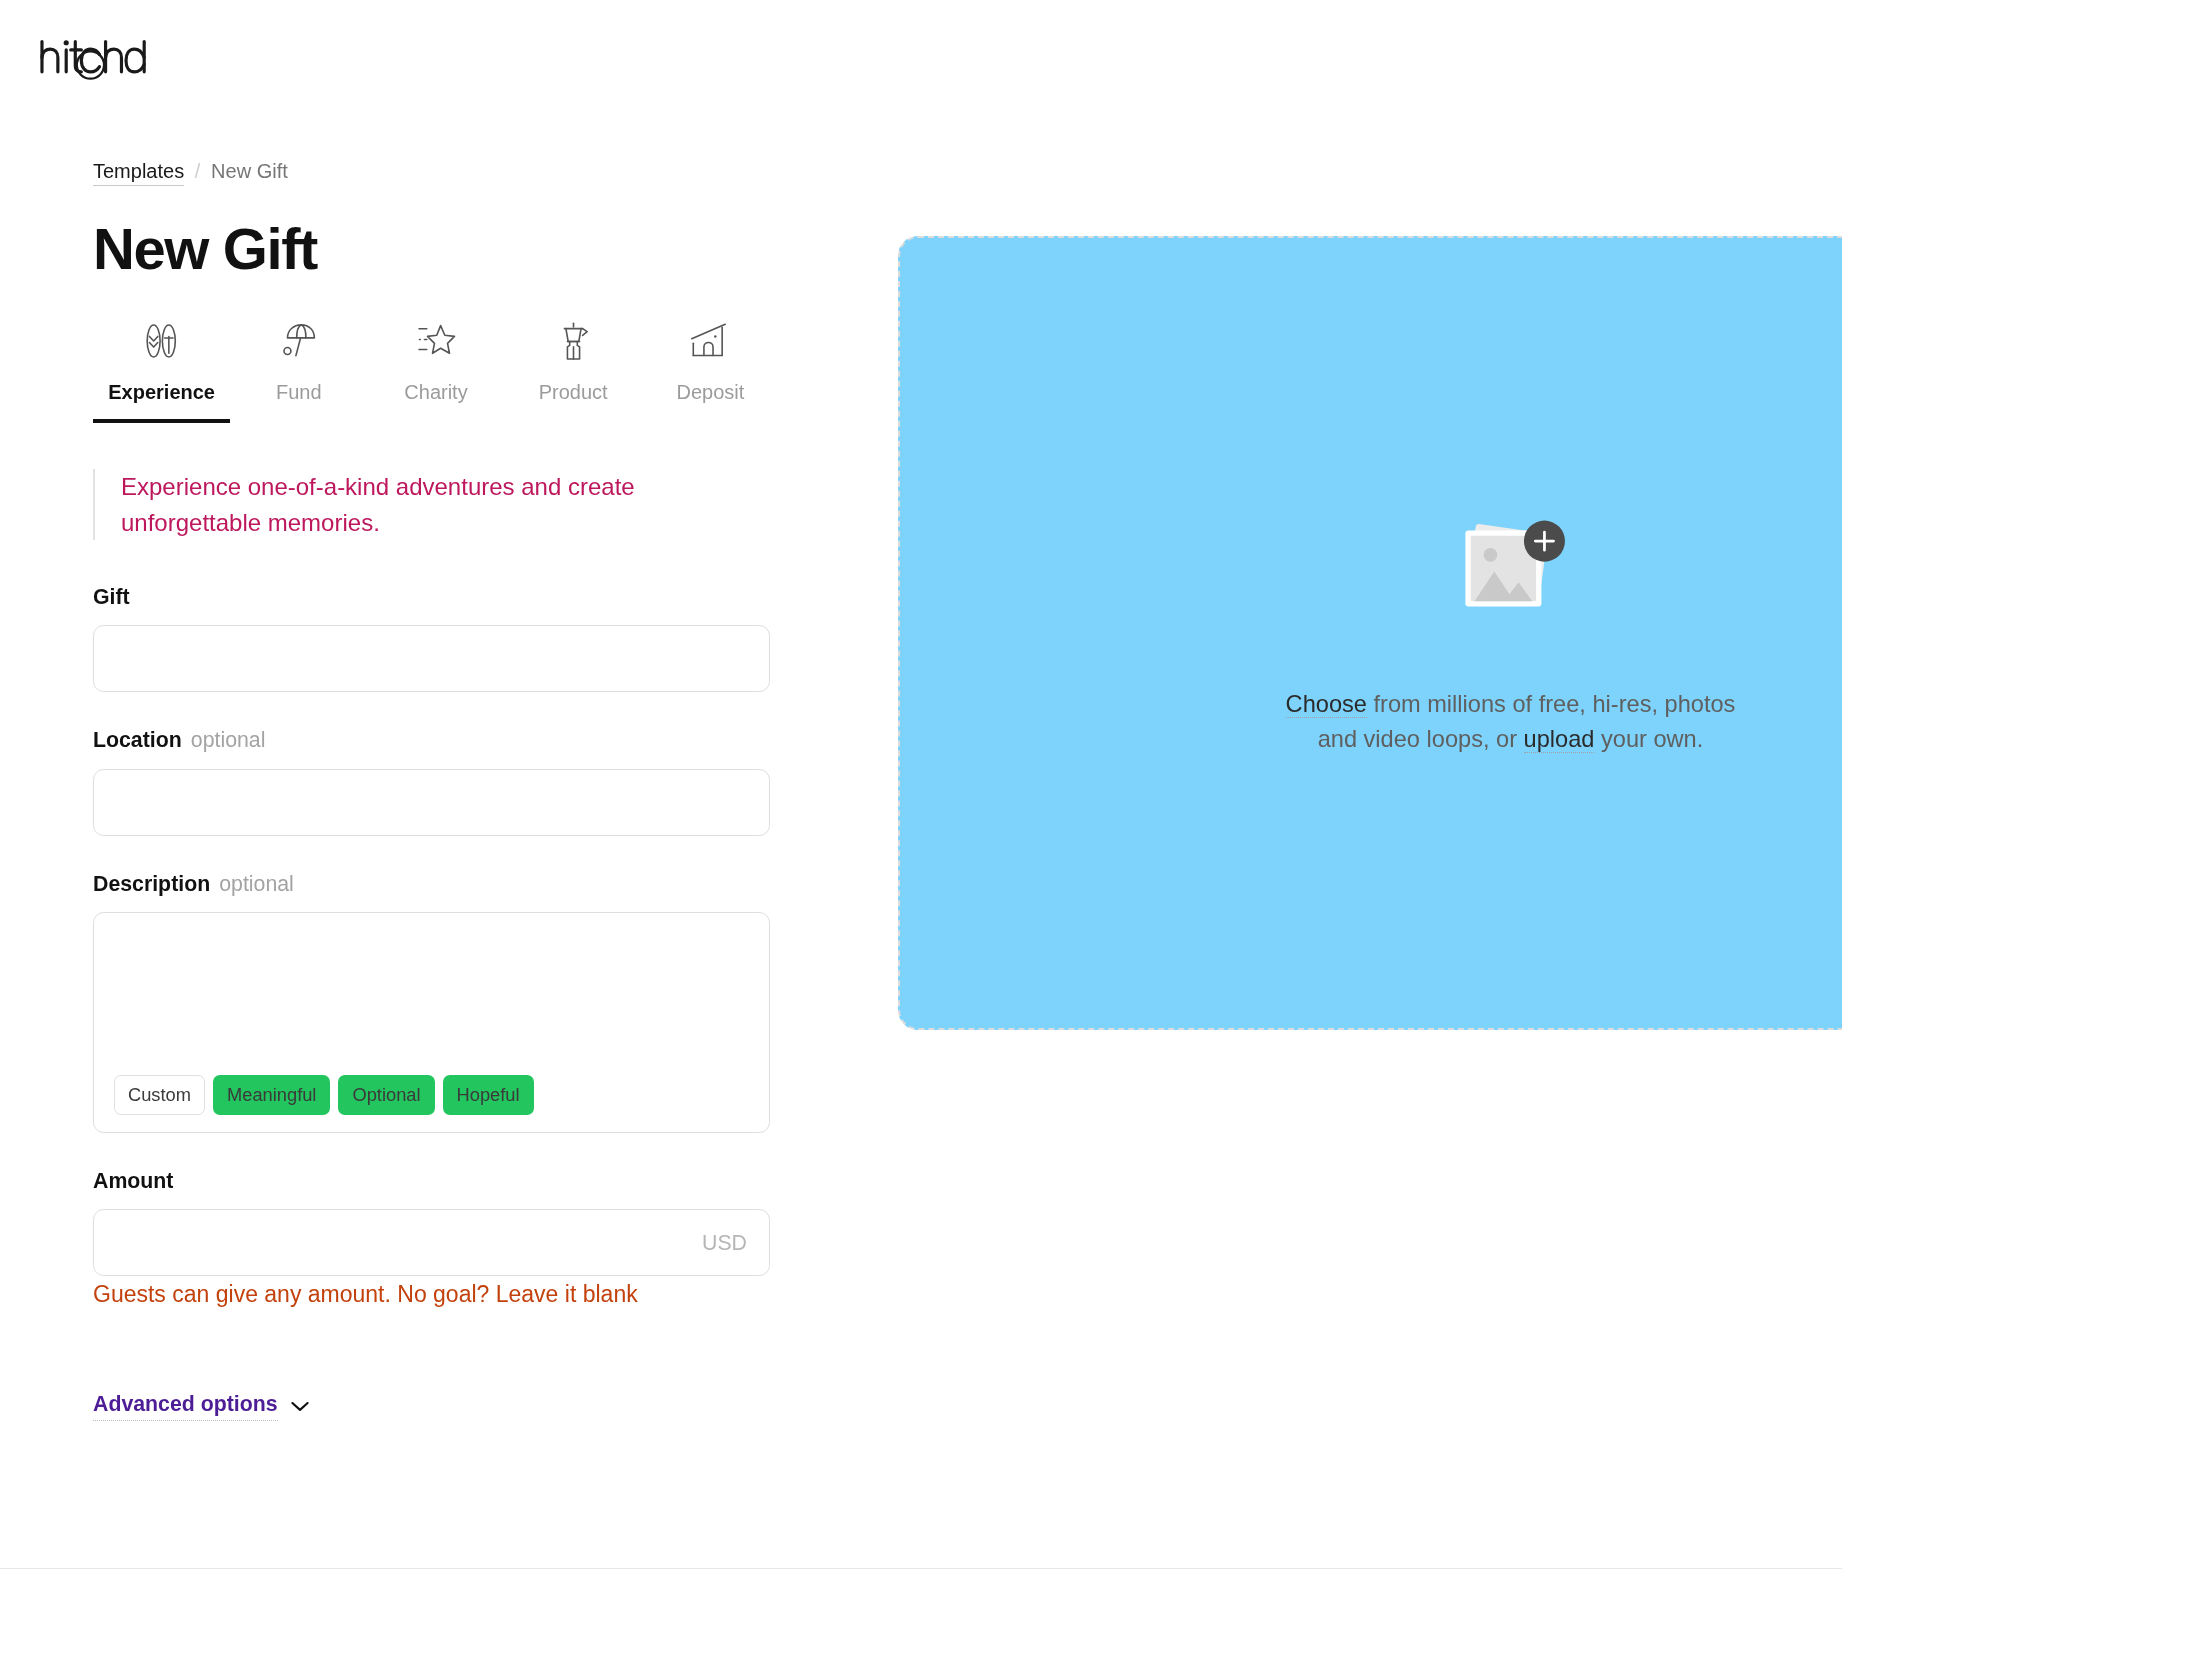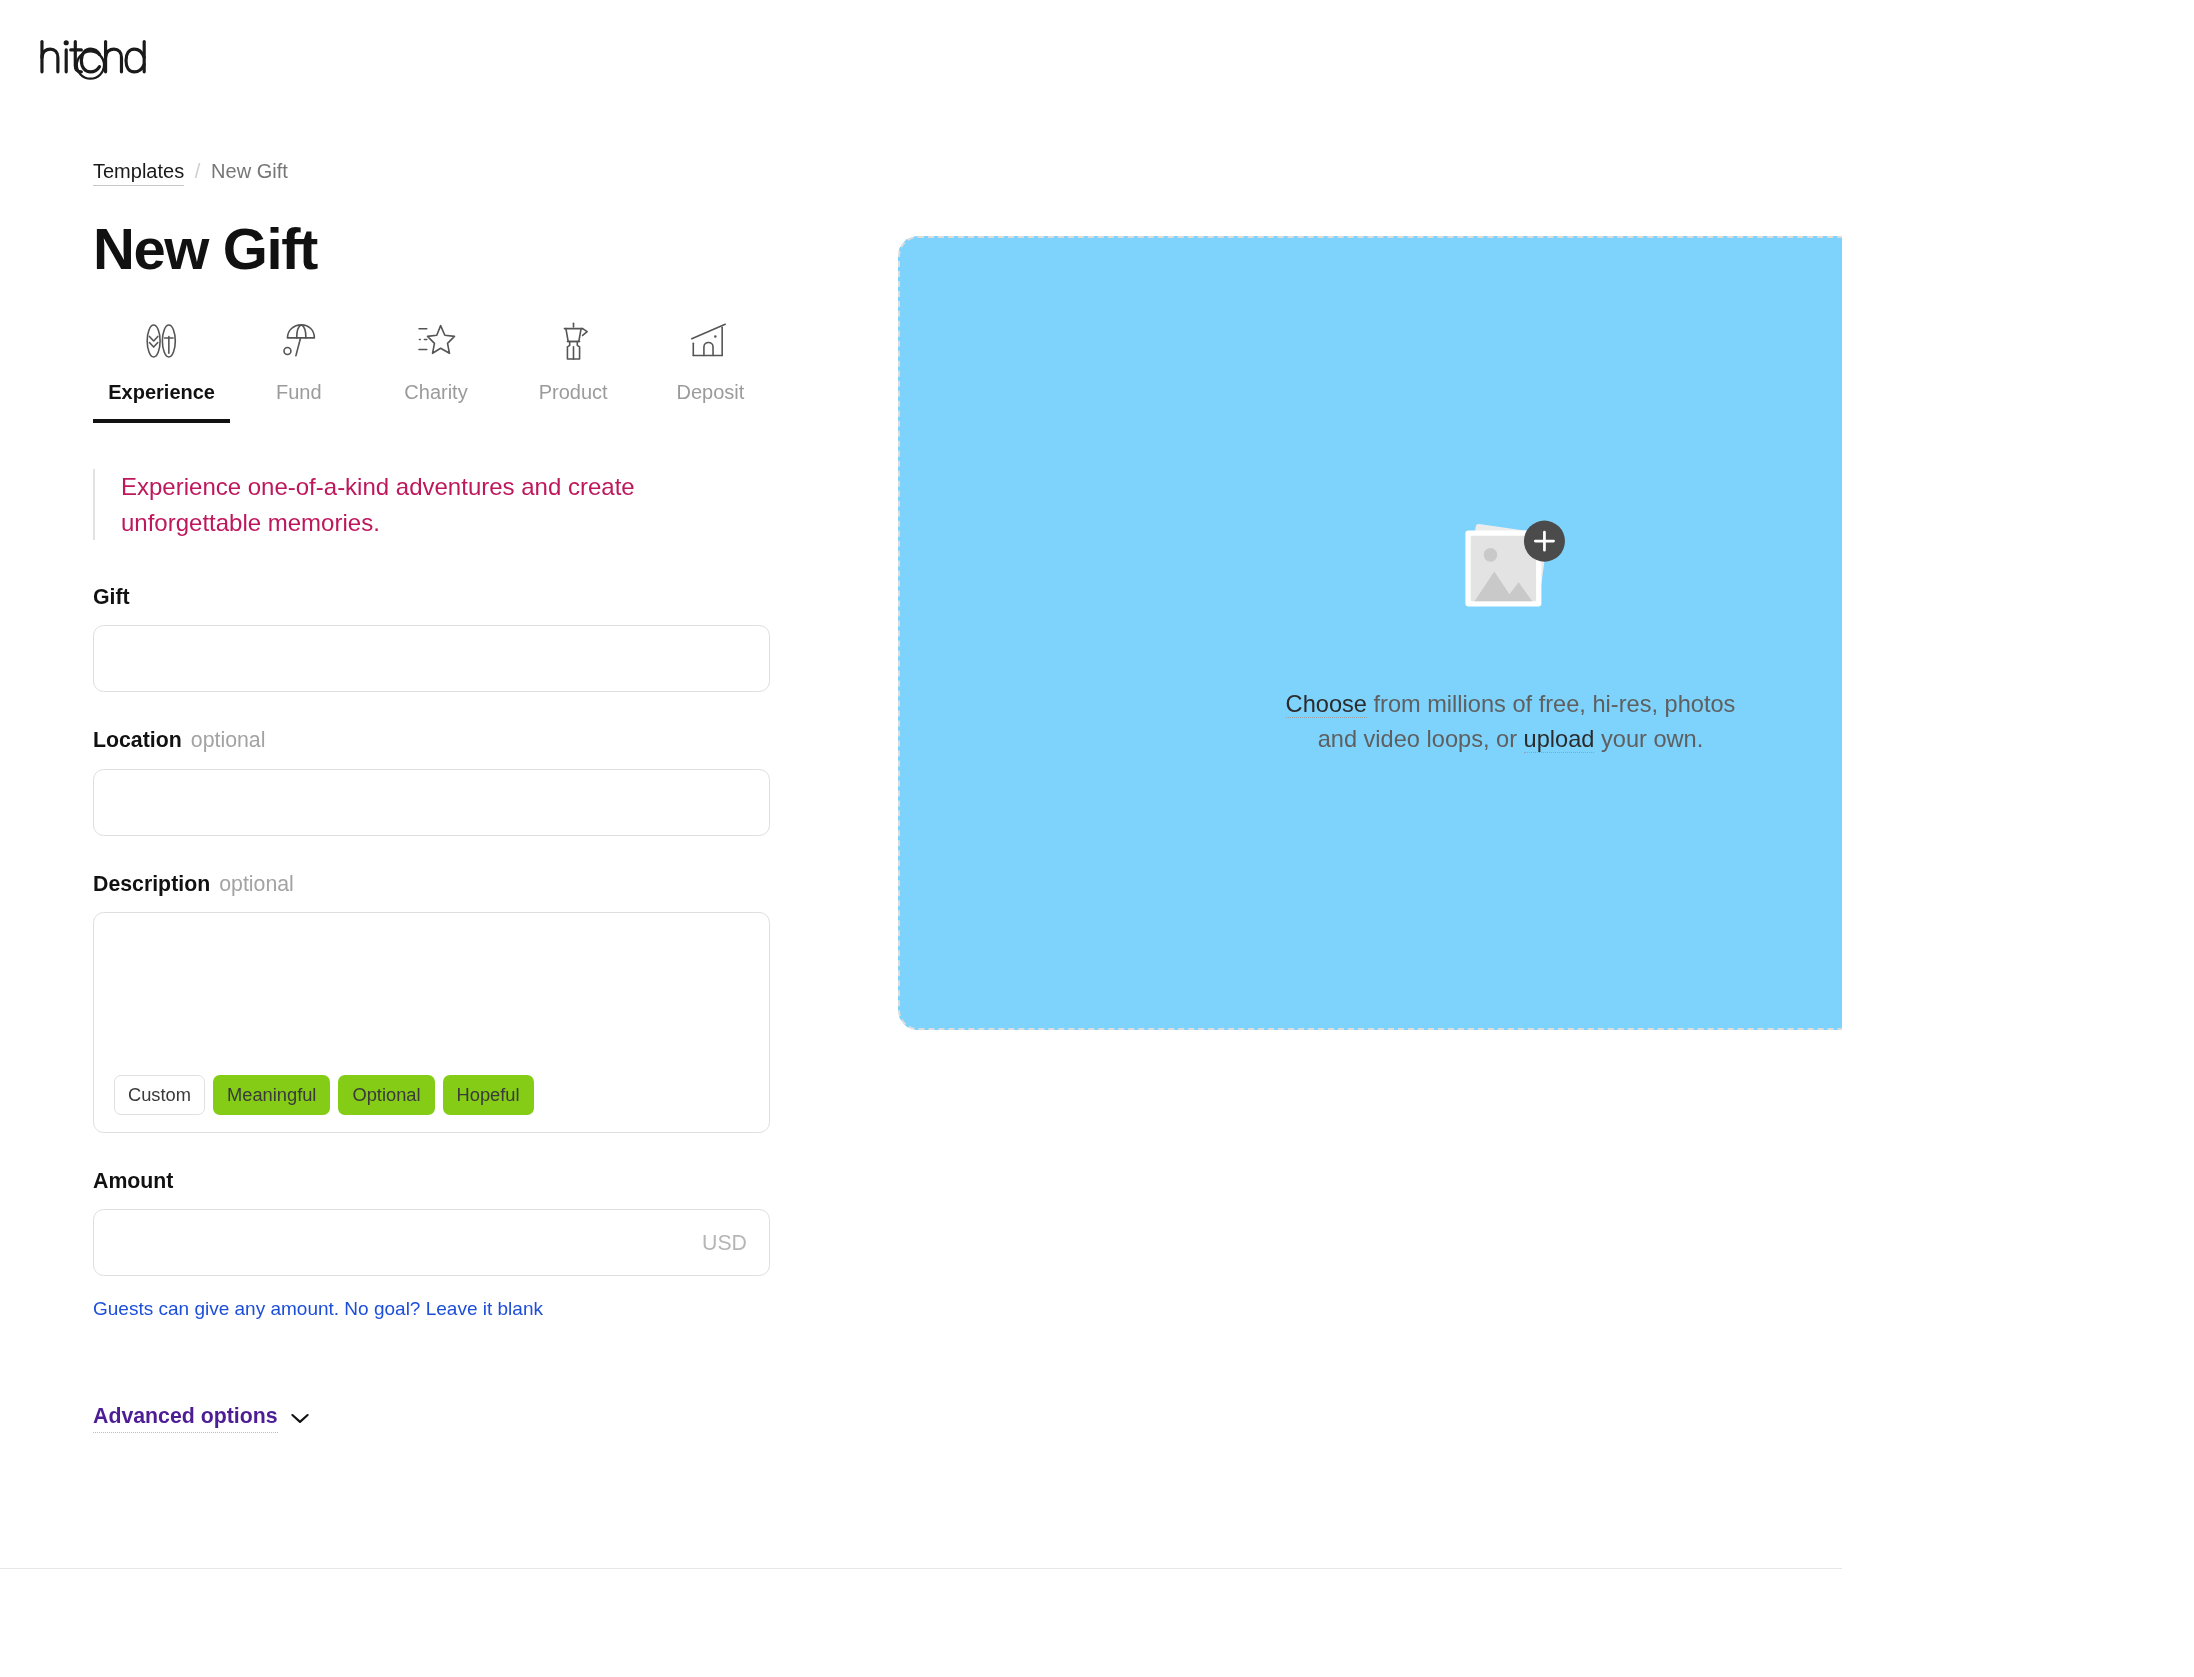--- a/index.html
+++ b/index.html
@@ -194,23 +194,23 @@
     position: absolute;
     right: 23px;
     top: 50%;
     transform: translateY(-50%);
     font-size: 21.3px;
     color: #b6b6b6;
     pointer-events: none;
   }
 
   .field-hint {
-    font-size: 19px;
-    color: #1d4ed8;
-    margin-top: 21px;
+    font-size: 23px;
+    color: #c2410c;
+    margin-top: 4px;
     line-height: 1.3;
   }
 
   
   .desc-box {
     position: relative;
     width: 677px;
     height: 221px;
     border: 1.1px solid #dedede;
     border-radius: 10.7px;
@@ -234,21 +234,21 @@
     left: 20px;
     bottom: 17px;
     display: flex;
     gap: 8px;
   }
   .chip {
     font-size: 18.3px;
     line-height: 1;
     padding: 10px 13px;
     border-radius: 6.9px;
-    background: #84cc16;
+    background: #22c55e;
     color: #3a3a3a;
     border: 1.1px solid transparent;
     cursor: pointer;
     font-family: "Liberation Sans", sans-serif;
     white-space: nowrap;
   }
   .chip.selected {
     background: #ffffff;
     border: 1.1px solid #e0e0e0;
   }

